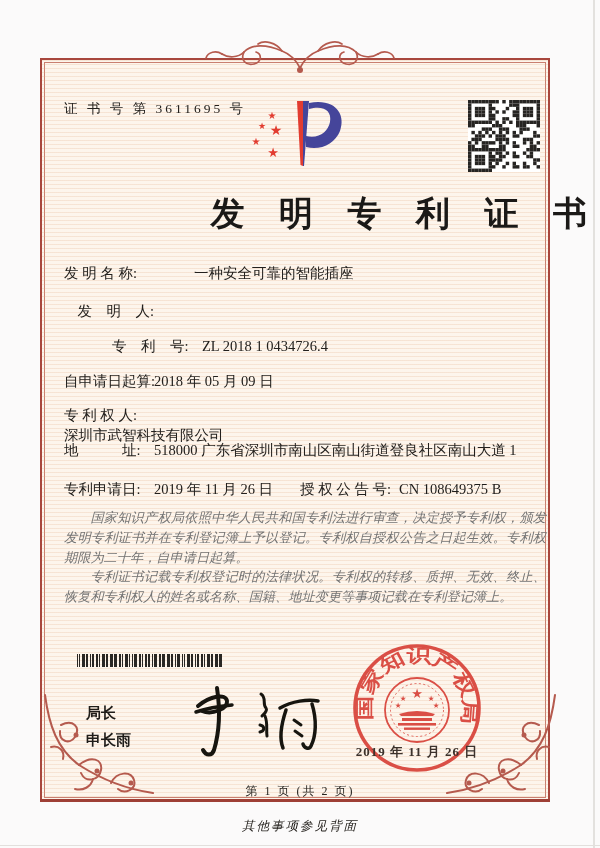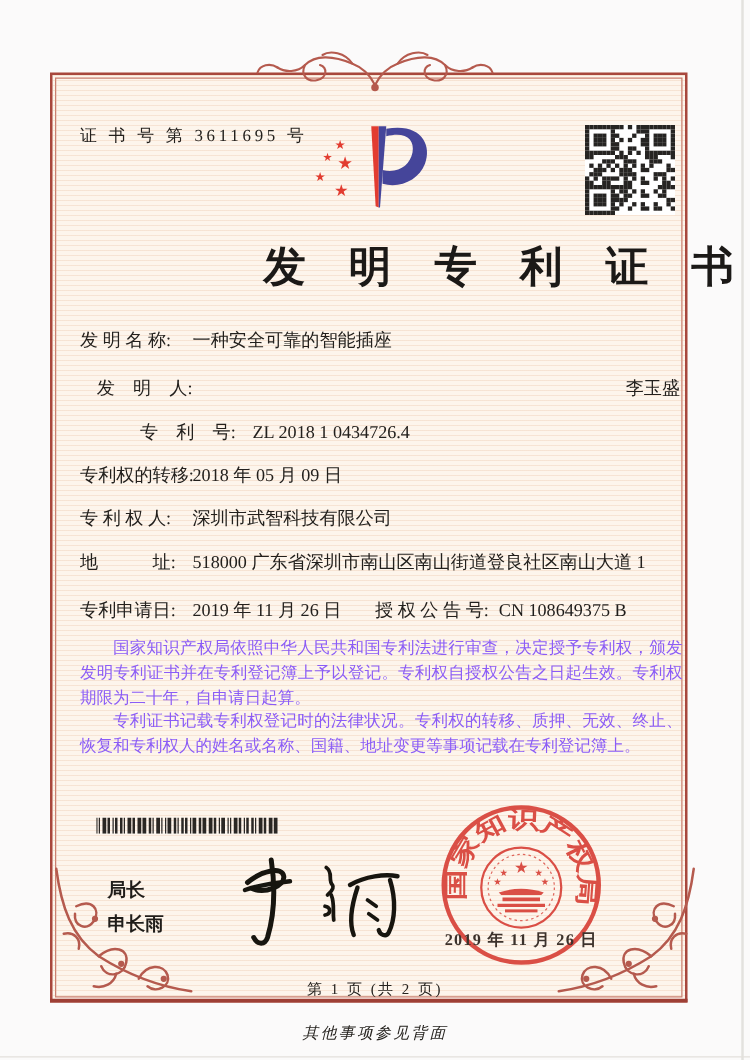--- a/index.html
+++ b/index.html
@@ -27,32 +27,32 @@
   .logo { position:absolute; left:246px; top:86px; width:145px; height:95px; }
 
   .qr { position:absolute; left:468px; top:100px; width:72px; height:72px; }
 
   .title { position:absolute; left:0; right:0; top:191px; text-align:right;
            font-size:34px; font-weight:bold; letter-spacing:13px; padding-left:13px; color:#1b1917; }
 
   .field-row { position:absolute; left:64px; right:56px; display:flex; font-size:14.5px; line-height:20px; }
   .f-label { width:90px; flex:none; white-space:nowrap; color:#23201d; }
   .f-value { flex:1; color:#23201d; }
-  .row-name     { top:263px; }
+  .row-name     { top:263px;gap:40px; }
   .row-inventor { top:301px;text-align:right; }
   .row-patno    { top:336px;margin-left:48px; }
   .row-appdate  { top:371px; }
-  .row-patentee { top:405px; }
+  .row-patentee { top:405px;flex-direction:column; }
   .row-address  { top:440px; }
   .row-grant    { top:479px; }
   .grant-right  { position:absolute; left:236px; display:flex; white-space:nowrap; }
   .grant-right .f-label { width:auto; margin-right:8px; }
 
   .paragraphs { position:absolute; left:64px; right:54px; top:508px; font-size:13.2px; line-height:19.8px;
-                color:#8b5cf6; text-align:justify; }
+                font-style:italic; color:#737373; text-align:justify; }
   .paragraphs p { text-indent:2em; }
 
   .barcode { position:absolute; left:77px; top:654px; width:150px; height:13px; }
 
   .signer { position:absolute; left:86px; top:700px; font-size:15px; font-weight:bold; line-height:27px; color:#201d1a; }
   .signature { position:absolute; left:168px; top:668px; width:160px; height:92px; }
 
   .seal { position:absolute; left:347px; top:638px; width:140px; height:140px; opacity:.93; }
   .seal-date { position:absolute; left:347px; top:743px; width:140px; text-align:center;
                font-size:13px; font-weight:bold; letter-spacing:1px; color:#3c322c; }
@@ -361,28 +361,27 @@
       </svg>
 
     <div class="title">发 明 专 利 证 书</div>
 
     <div class="field-row row-name">
       <span class="f-label">发 明 名 称:</span>
       <span class="f-value">一种安全可靠的智能插座</span>
     </div>
     <div class="field-row row-inventor">
       <span class="f-label">发　明　人:</span>
-      <span class="f-value">李玉盛</span>
     </div>
     <div class="field-row row-patno">
       <span class="f-label">专　利　号:</span>
       <span class="f-value">ZL 2018 1 0434726.4</span>
     </div>
     <div class="field-row row-appdate">
-      <span class="f-label">专利权的转移:</span>
+      <span class="f-label">自申请日起算:</span>
       <span class="f-value">2018 年 05 月 09 日</span>
     </div>
     <div class="field-row row-patentee">
       <span class="f-label">专 利 权 人:</span>
       <span class="f-value">深圳市武智科技有限公司</span>
     </div>
     <div class="field-row row-address">
       <span class="f-label">地　　　址:</span>
       <span class="f-value">
         <div>518000 广东省深圳市南山区南山街道登良社区南山大道 1</div>

